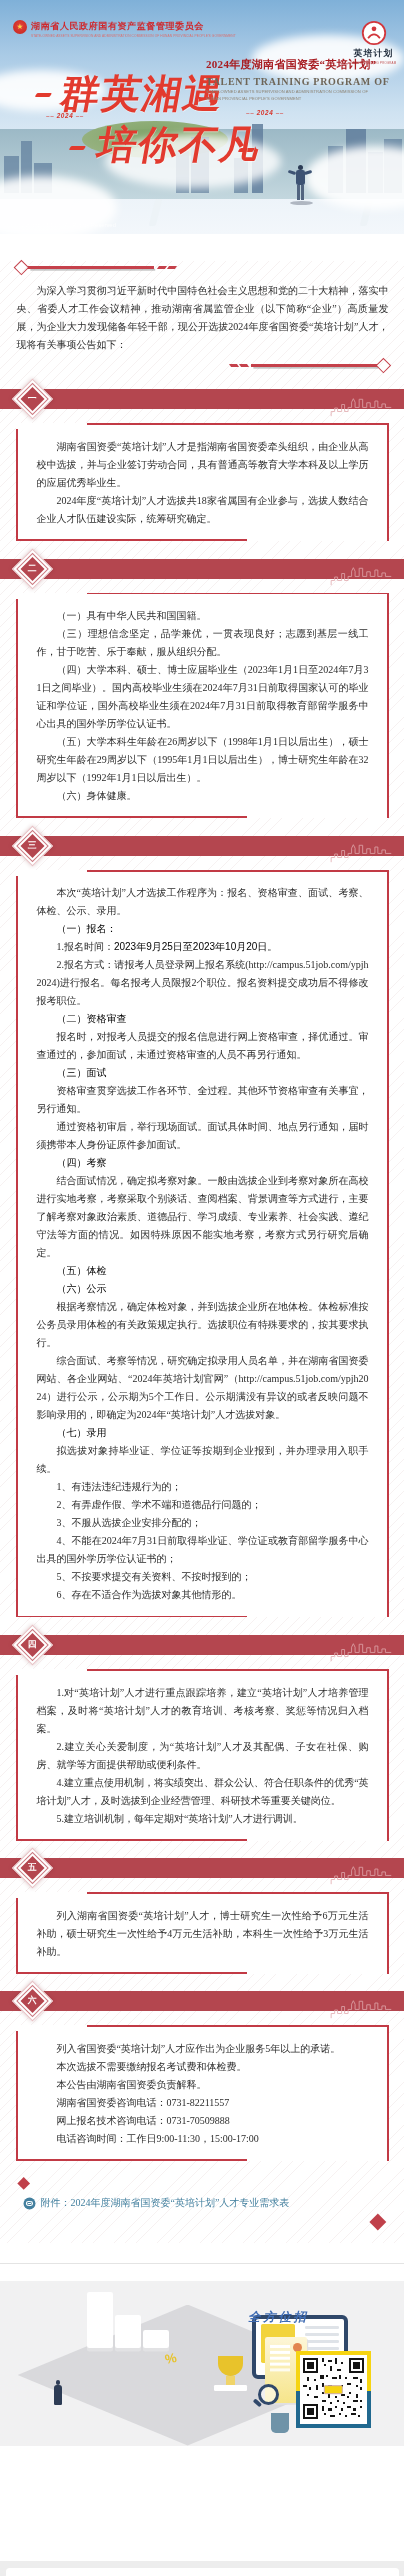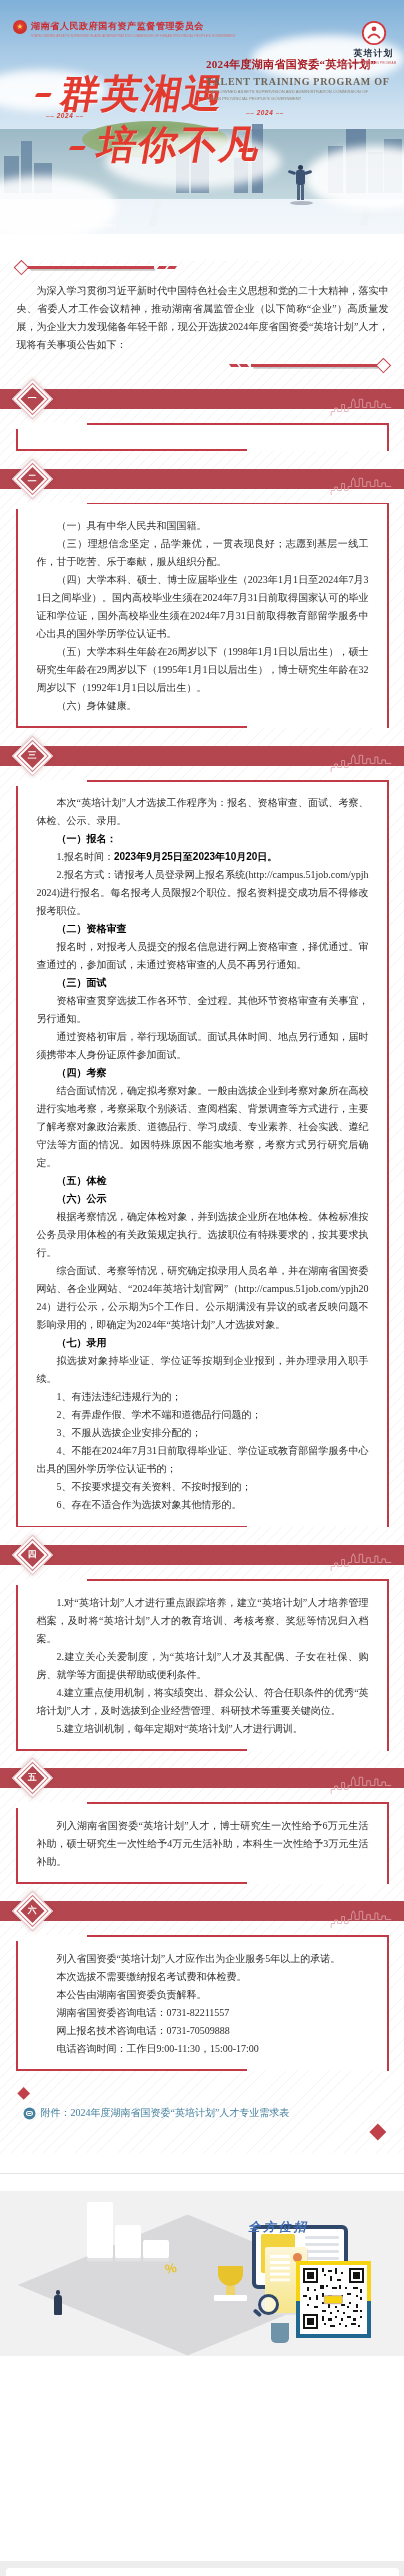--- a/index.html
+++ b/index.html
@@ -75,21 +75,21 @@
     font-family:"Liberation Serif",serif;}
   .bt-en2,.bt-en3{font-size:4.1px;color:#8d8373;letter-spacing:0.1px;margin-top:1.8px;}
   .copyright{position:absolute;left:14px;bottom:5.9px;font-size:5.9px;color:rgba(255,255,255,.8);}
 
   
   .article{position:relative;background-color:#fff;
     background-image:repeating-linear-gradient(135deg,rgba(190,150,150,.13) 0 0.6px,transparent 0.6px 7.6px);
     padding-bottom:15.2px;}
   .para{margin:0;font-size:10px;line-height:18px;text-indent:2em;text-align:justify;
     color:#2c2c2c;font-family:"Liberation Serif",serif;word-break:break-all;}
-  .b{font-weight:700;font-family:"Liberation Sans",sans-serif;color:#000;}
+  .b{font-weight:400;font-family:"Liberation Sans",sans-serif;color:#000;}
 
   .deco{display:flex;align-items:center;height:13px;}
   .deco-left{margin:27px 16.4px 0;}
   .deco-right{margin:4.7px 16.4px 0;flex-direction:row-reverse;}
   .deco .dmd{width:8.8px;height:8.8px;border:1.8px solid #c5414b;transform:rotate(45deg);flex:0 0 auto;}
   .deco .bar{width:126px;height:2.9px;background:#c5414b;margin:0 1.2px;
     box-shadow:1.8px 2.3px 0 -0.6px rgba(150,150,150,.55);}
   .deco .sl{width:7.6px;height:2.9px;background:#c5414b;margin-left:2.3px;transform:skewX(-35deg);}
   .deco-right .sl{transform:skewX(35deg);margin-left:0;margin-right:2.3px;}
   .intro{margin:8.2px 16.4px 0;}
@@ -275,20 +275,24 @@
       <span class="sec-title">选拔对象</span>
       <svg class="skyline" width="70" height="23.4" viewBox="0 0 120 40">
         <path d="M2 38 v-8 h6 v-6 h5 v6 h7 v-12 h5 v12 h6 v-7 h6 v-9 l3 -6 l3 6 v9 h7 v-14 h6 v14 h7 v-8 h6 v8 h8 v-11 h5 v11 h7 v-6 h6 v6 h10" fill="none" stroke="#e0a9ad" stroke-width="1.6"></path>
       </svg>
     </div>
     <div class="card">
       <i class="bt"></i>
             <i class="br"></i>
             <i class="bl"></i>
             <i class="bb"></i>
+      <div class="card-body">
+              <p class="para"><span>湖南省国资委“英培计划”人才是指湖南省国资委牵头组织，由企业从高校中选拔，并与企业签订劳动合同，具有普通高等教育大学本科及以上学历的应届优秀毕业生。</span></p>
+              <p class="para"><span>2024年度“英培计划”人才选拔共18家省属国有企业参与，选拔人数结合企业人才队伍建设实际，统筹研究确定。</span></p>
+            </div>
     </div>
   </section>
 
   <section class="sec">
     <div class="sec-bar">
       <div class="dia">
         <span class="dia-in">
                 <i class="num">二</i>
               </span>
       </div>

